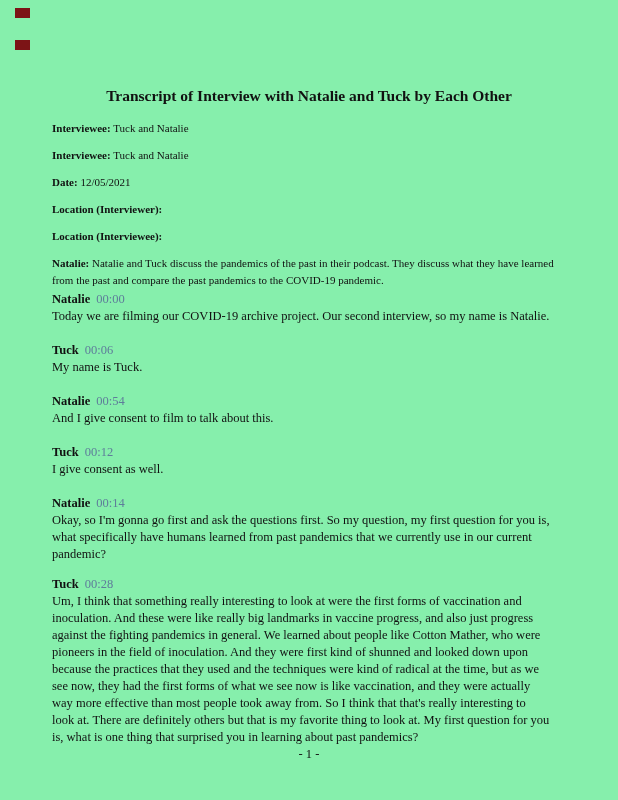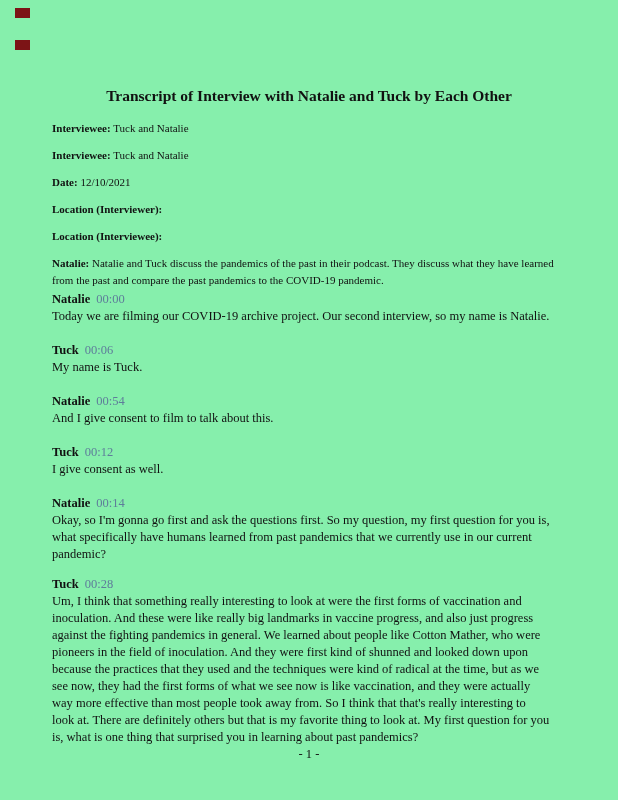--- a/index.html
+++ b/index.html
@@ -84,21 +84,21 @@
       <p class="meta-line">
         <span class="meta-label">Interviewee:</span>
         <span class="meta-value">Tuck and Natalie</span>
       </p>
       <p class="meta-line">
         <span class="meta-label">Interviewee:</span>
         <span class="meta-value">Tuck and Natalie</span>
       </p>
       <p class="meta-line">
         <span class="meta-label">Date:</span>
-        <span class="meta-value">12/10/2021</span>
+        <span class="meta-value">12/05/2021</span>
       </p>
       <p class="meta-line">
         <span class="meta-label">Location (Interviewer):</span>
         <span class="meta-value"></span>
       </p>
       <p class="meta-line">
         <span class="meta-label">Location (Interviewee):</span>
         <span class="meta-value"></span>
       </p>
       <p class="meta-line abstract">

